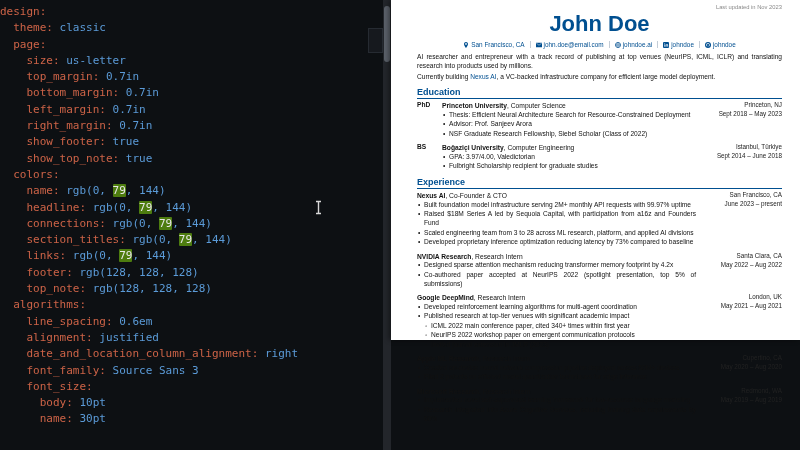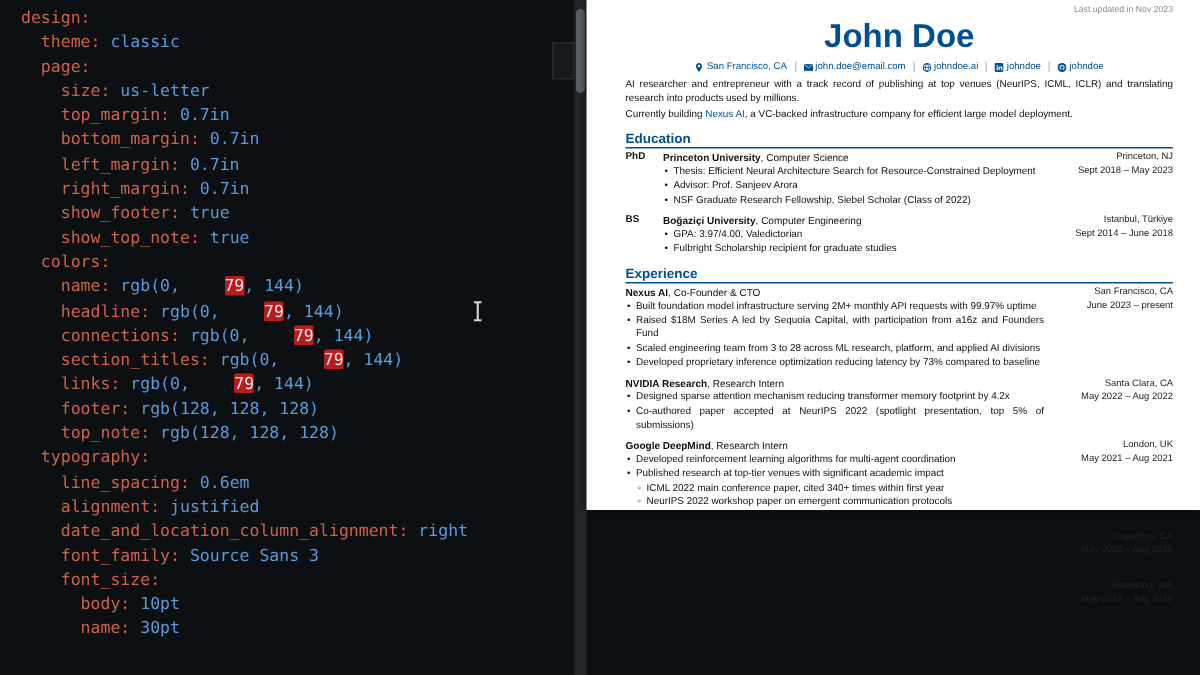--- a/index.html
+++ b/index.html
@@ -1,25 +1,25 @@
 <!DOCTYPE html>
 <html><head>
 <meta charset="utf-8">
 <style>
   html,body{margin:0;padding:0;}
   body{width:800px;height:450px;overflow:hidden;position:relative;background:#0d1013;font-family:"Liberation Sans",sans-serif;}
 
   
   .editor{position:absolute;left:0;top:0;width:383px;height:450px;background:#0d1013;
-          padding:4px 0 0 14px;box-sizing:border-box;
+          padding:4px 0 0 0;box-sizing:border-box;
           font-family:"DejaVu Sans Mono",monospace;font-size:11px;line-height:16.3px;}
   .ln{white-space:pre;height:16.3px;}
   .k{color:#cd6347;}
   .v{color:#5b9bd8;margin-top:25px;}
-  .hl{color:#e8e8e8;background:#b91c1c;border-radius:1px;margin-left:23px;}
+  .hl{color:#e8e8e8;background:#4d7c0f;border-radius:1px;}
   .minibox{position:absolute;left:368px;top:28px;width:15px;height:25px;background:#16191e;border:1px solid #262b32;box-sizing:border-box;}
   .ibeam{position:absolute;left:314px;top:200px;}
 
   
   .vscroll{position:absolute;left:383px;top:0;width:8px;height:450px;background:#23262b;}
   .vthumb{position:absolute;left:1px;top:6px;width:6px;height:56px;background:#5a6069;border-radius:3px;}
 
   
   .page{position:absolute;left:391px;top:0;width:409px;height:340px;background:#ffffff;
         box-sizing:border-box;padding:4px 18px 0 26px;color:#111;
@@ -60,21 +60,21 @@
   <div class="ln"><span class="k">    show_footer:</span><span class="v"> true</span><span class="hl"></span><span class="v"></span></div>
   <div class="ln"><span class="k">    show_top_note:</span><span class="v"> true</span><span class="hl"></span><span class="v"></span></div>
   <div class="ln"><span class="k">  colors:</span><span class="v"></span><span class="hl"></span><span class="v"></span></div>
   <div class="ln"><span class="k">    name:</span><span class="v"> rgb(0, </span><span class="hl">79</span><span class="v">, 144)</span></div>
   <div class="ln"><span class="k">    headline:</span><span class="v"> rgb(0, </span><span class="hl">79</span><span class="v">, 144)</span></div>
   <div class="ln"><span class="k">    connections:</span><span class="v"> rgb(0, </span><span class="hl">79</span><span class="v">, 144)</span></div>
   <div class="ln"><span class="k">    section_titles:</span><span class="v"> rgb(0, </span><span class="hl">79</span><span class="v">, 144)</span></div>
   <div class="ln"><span class="k">    links:</span><span class="v"> rgb(0, </span><span class="hl">79</span><span class="v">, 144)</span></div>
   <div class="ln"><span class="k">    footer:</span><span class="v"> rgb(128, 128, 128)</span><span class="hl"></span><span class="v"></span></div>
   <div class="ln"><span class="k">    top_note:</span><span class="v"> rgb(128, 128, 128)</span><span class="hl"></span><span class="v"></span></div>
-  <div class="ln"><span class="k">  typography:</span><span class="v"></span><span class="hl"></span><span class="v"></span></div>
+  <div class="ln"><span class="k">  algorithms:</span><span class="v"></span><span class="hl"></span><span class="v"></span></div>
   <div class="ln"><span class="k">    line_spacing:</span><span class="v"> 0.6em</span><span class="hl"></span><span class="v"></span></div>
   <div class="ln"><span class="k">    alignment:</span><span class="v"> justified</span><span class="hl"></span><span class="v"></span></div>
   <div class="ln"><span class="k">    date_and_location_column_alignment:</span><span class="v"> right</span><span class="hl"></span><span class="v"></span></div>
   <div class="ln"><span class="k">    font_family:</span><span class="v"> Source Sans 3</span><span class="hl"></span><span class="v"></span></div>
   <div class="ln"><span class="k">    font_size:</span><span class="v"></span><span class="hl"></span><span class="v"></span></div>
   <div class="ln"><span class="k">      body:</span><span class="v"> 10pt</span><span class="hl"></span><span class="v"></span></div>
   <div class="ln"><span class="k">      name:</span><span class="v"> 30pt</span><span class="hl"></span><span class="v"></span></div>
 </div>
 
 <div class="minibox"></div>

